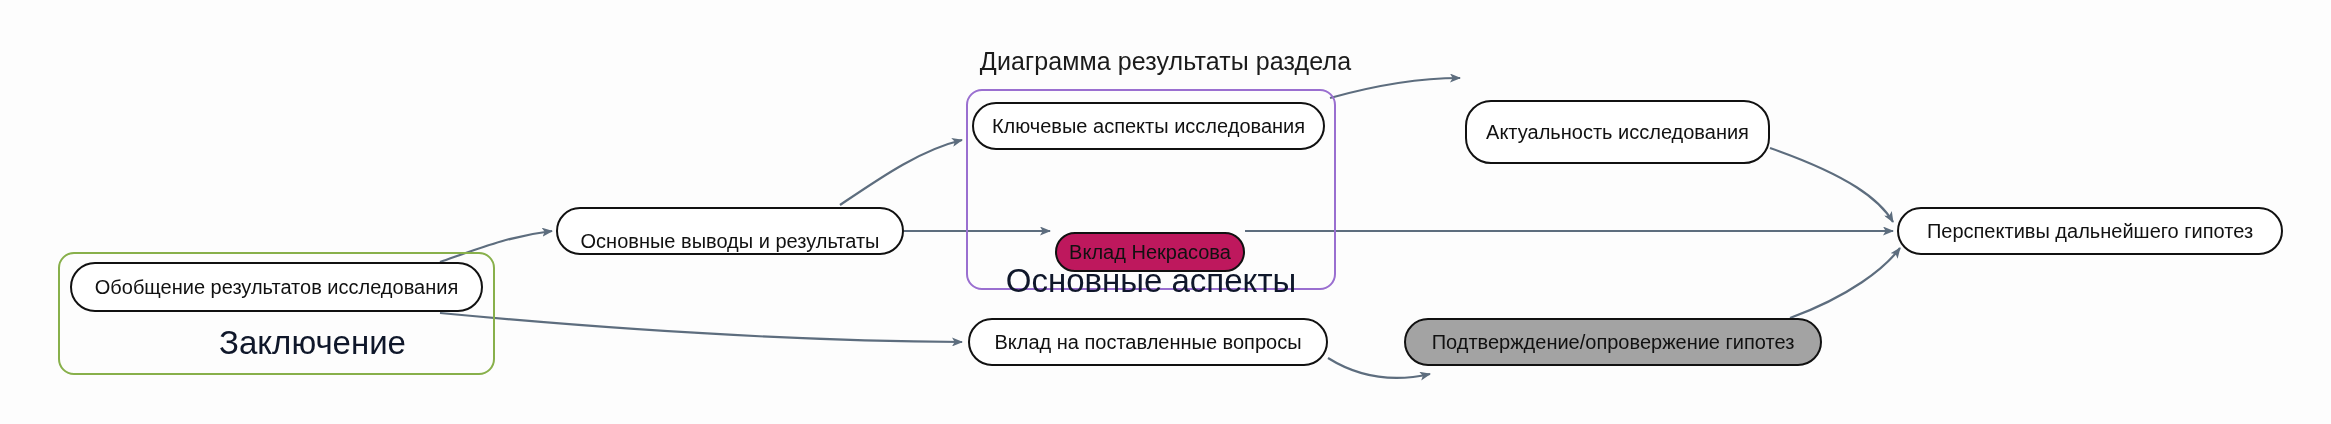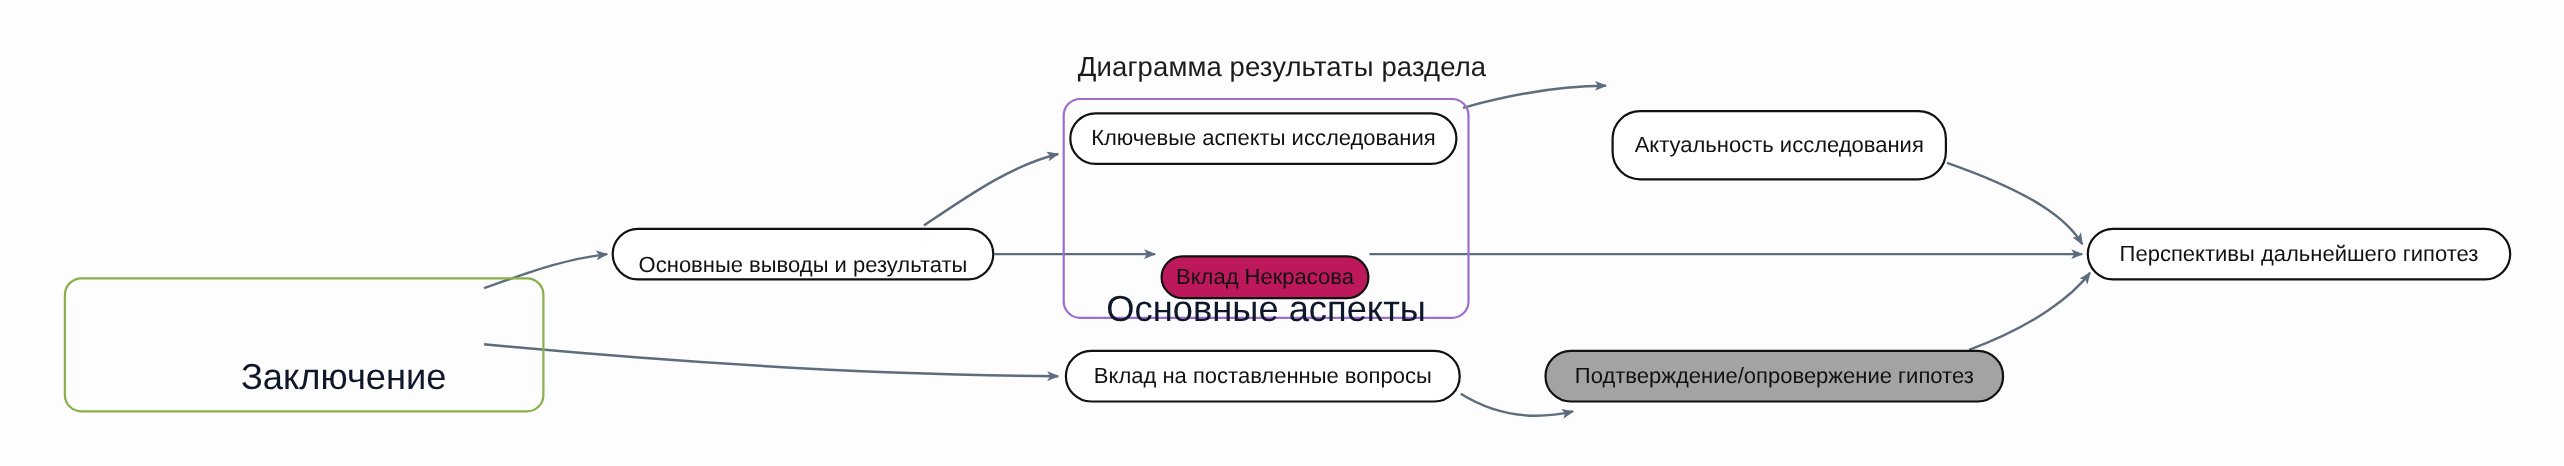--- a/index.html
+++ b/index.html
@@ -94,20 +94,23 @@
   </svg>
 
   <div class="diagram-title">Диаграмма результаты раздела</div>
 
   <div class="group-box green" style="left: 58px; top: 252px; width: 437px; height: 123px; border-color: rgb(136, 176, 75);"></div>
   <div class="group-label" style="left:58px; top:324px; width:437px;padding-left:36px;">Заключение</div>
 
   <div class="group-box purple" style="left: 966px; top: 89px; width: 370px; height: 201px; border-color: rgb(154, 111, 208);"></div>
   <div class="group-label" style="left:966px; top:262px; width:370px;">Основные аспекты</div>
 
+  <div class="node" style="left: 70px; top: 262px; width: 413px; height: 50px; border-color: rgb(17, 17, 17); background: rgb(255, 255, 255);">
+    <span>Обобщение результатов исследования</span>
+  </div>
 
   <div class="node" style="left: 556px; top: 207px; width: 348px; height: 48px; border-color: rgb(17, 17, 17); background: rgb(255, 255, 255); align-items: flex-end;">
     <span>Основные выводы и результаты</span>
   </div>
 
   <div class="node" style="left: 972px; top: 102px; width: 353px; height: 48px; border-color: rgb(17, 17, 17); background: rgb(255, 255, 255);">
     <span>Ключевые аспекты исследования</span>
   </div>
 
   <div class="node" style="left: 1055px; top: 207px; width: 190px; height: 40px; border-color: rgb(17, 17, 17); background: #be185d; margin-top: 25px;">

